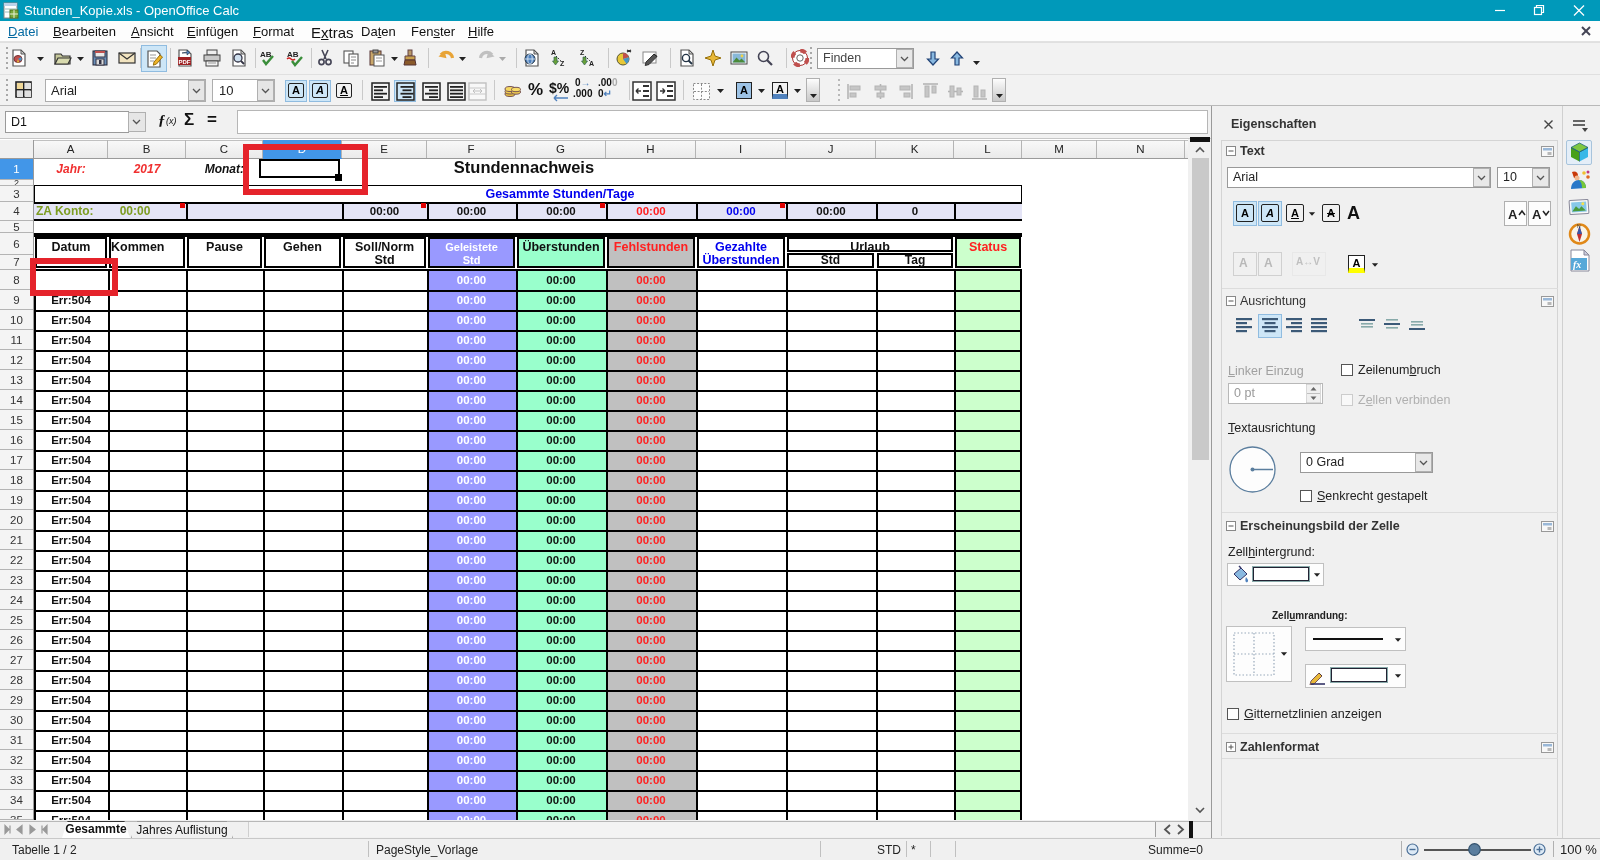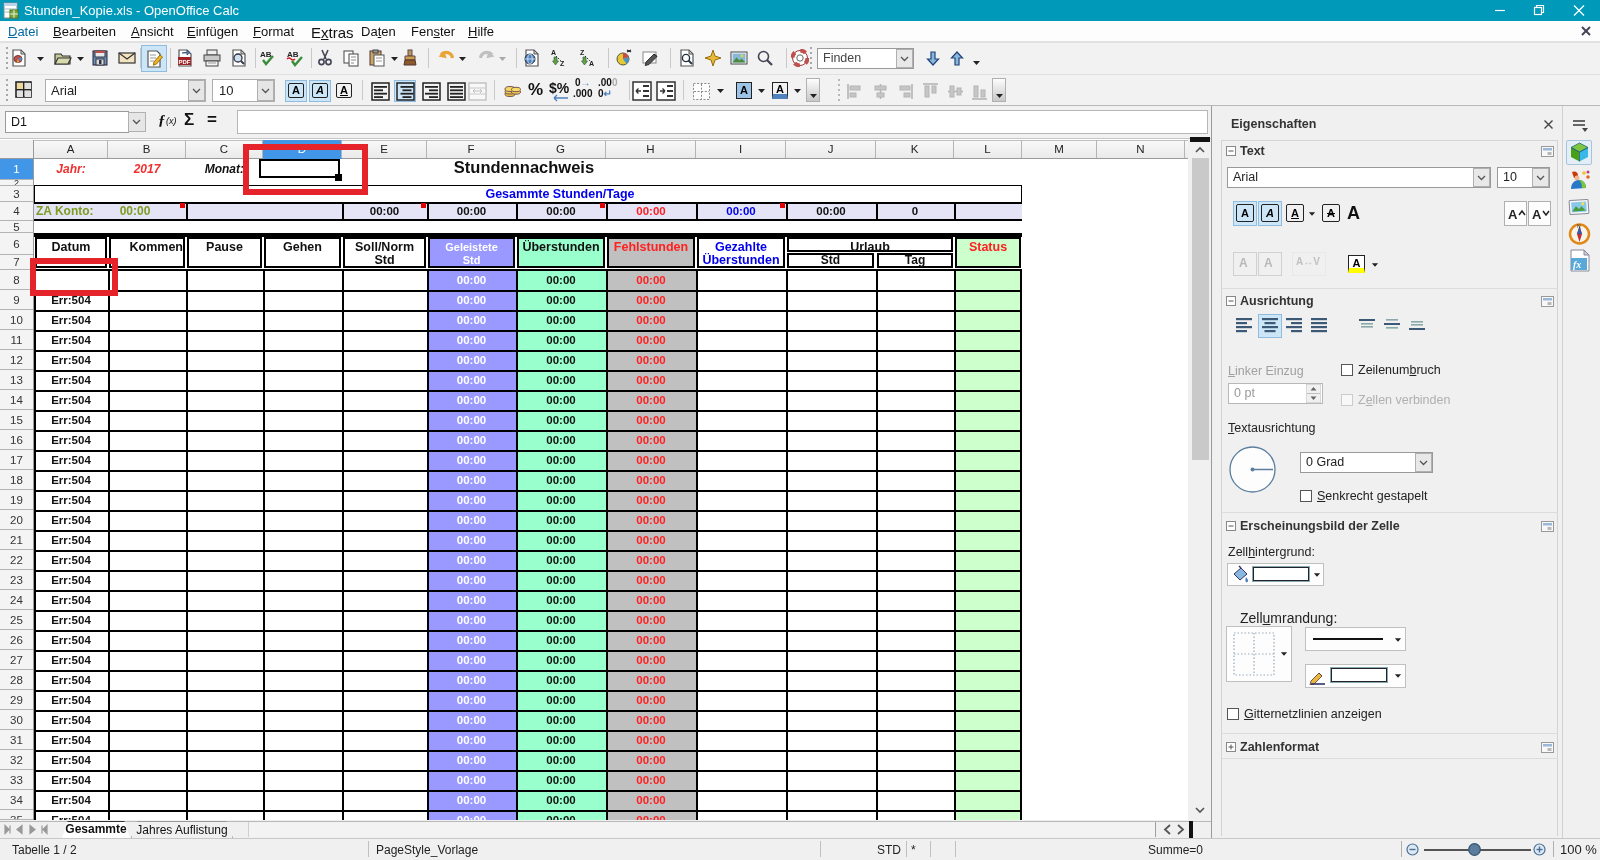--- a/index.html
+++ b/index.html
@@ -521,21 +521,21 @@
   </div>
 <div class="ab" style="left:876px;top:202px;">
     <div style="width:78px;text-align:center;font-size:11.5px;font-weight:bold;color:#111;line-height:19px;">0</div>
   </div>
 <div class="ab" style="left:180px;top:203px;width:5px;height:5px;background:#e00000;"></div>
 <div class="ab" style="left:421px;top:203px;width:5px;height:5px;background:#e00000;"></div>
 <div class="ab" style="left:600px;top:203px;width:5px;height:5px;background:#e00000;"></div>
 <div class="ab" style="left:780px;top:203px;width:5px;height:5px;background:#e00000;"></div>
 <div class="ab" style="left:34px;top:233px;width:988px;height:4px;background:#000;"></div>
 <div class="ab" style="left:35px;top:237px;width:72px;height:31px;background:#fff;border:2px solid #000;text-align:center;font-size:12.5px;font-weight:bold;color:#111;line-height:13px;padding-top:2px;">Datum</div>
-<div class="ab" style="left:109px;top:237px;width:76px;height:31px;background:#fff;border:2px solid #000;text-align:right;font-size:12.5px;font-weight:bold;color:#111;line-height:13px;padding-top:2px;">Kommen</div>
+<div class="ab" style="left:109px;top:237px;width:76px;height:31px;background:#fff;border:2px solid #000;text-align:left;font-size:12.5px;font-weight:bold;color:#111;line-height:13px;padding-top:2px;">Kommen</div>
 <div class="ab" style="left:187px;top:237px;width:75px;height:31px;background:#fff;border:2px solid #000;text-align:center;font-size:12.5px;font-weight:bold;color:#111;line-height:13px;padding-top:2px;">Pause</div>
 <div class="ab" style="left:264px;top:237px;width:77px;height:31px;background:#fff;border:2px solid #000;text-align:center;font-size:12.5px;font-weight:bold;color:#111;line-height:13px;padding-top:2px;">Gehen</div>
 <div class="ab" style="left:343px;top:237px;width:83px;height:31px;background:#fff;border:2px solid #000;text-align:center;font-size:12.5px;font-weight:bold;color:#111;line-height:13px;padding-top:2px;">Soll/Norm<br>Std</div>
 <div class="ab" style="left:428px;top:237px;width:87px;height:31px;background:#9999ff;border:2px solid #000;text-align:center;font-size:11px;font-weight:bold;color:#fff;line-height:13px;padding-top:2px;">Geleistete<br>Std</div>
 <div class="ab" style="left:517px;top:237px;width:88px;height:31px;background:#99ffcc;border:2px solid #000;text-align:center;font-size:12.5px;font-weight:bold;color:#111;line-height:13px;padding-top:2px;">Überstunden</div>
 <div class="ab" style="left:607px;top:237px;width:88px;height:31px;background:#c0c0c0;border:2px solid #000;text-align:center;font-size:12.5px;font-weight:bold;color:#ff2020;line-height:13px;padding-top:2px;">Fehlstunden</div>
 <div class="ab" style="left:697px;top:237px;width:88px;height:31px;background:#fff;border:2px solid #000;text-align:center;font-size:12.5px;font-weight:bold;color:#0000ee;line-height:13px;padding-top:2px;">Gezahlte<br>Überstunden</div>
 <div class="ab" style="left:787px;top:237px;width:166px;height:15px;background:#fff;border:2px solid #000;text-align:center;font-size:12.5px;font-weight:bold;color:#111;line-height:13px;padding-top:2px;">Urlaub</div>
 <div class="ab" style="left:787px;top:253px;width:87px;height:15px;background:#fff;border:2px solid #000;text-align:center;font-size:12px;font-weight:bold;color:#111;line-height:11px;">Std</div>
 <div class="ab" style="left:877px;top:253px;width:76px;height:15px;background:#fff;border:2px solid #000;text-align:center;font-size:12px;font-weight:bold;color:#111;line-height:11px;">Tag</div>
@@ -1041,21 +1041,21 @@
 <div class="ab" style="left:1296px;top:256px;font-size:10px;font-weight:bold;color:#c0c0c0;">A↔V</div>
 <div class="ab" style="left:1348px;top:255px;width:17px;height:18px;border:1.5px solid #222;background:#fff;text-align:center;font-size:11px;font-weight:bold;line-height:14px;border-bottom:5px solid #ffff00;">A</div>
 <svg class="ab" style="left:1371px;top:262px" width="8" height="6" viewBox="0 0 9 6">
     <path d="M1 1 h7 l-3.5 4 z" fill="#222"></path>
   </svg>
 <div class="ab" style="left:1222px;top:288px;width:336px;height:1px;background:#dcdcdc;"></div>
 <svg class="ab" style="left:1226px;top:296px" width="11" height="11" viewBox="0 0 11 11">
     <rect x="0.5" y="0.5" width="9" height="9" fill="#fff" stroke="#888"></rect>
     <line x1="2.5" y1="5" x2="7.5" y2="5" stroke="#555"></line>
   </svg>
-<div class="ab" style="left:1240px;top:294px;font-size:12.5px;font-weight:bold;color:#333;">Ausrichtung</div>
+<div class="ab" style="left:1240px;top:294px;font-size:12.5px;font-weight:normal;color:#333;">Ausrichtung</div>
 <svg class="ab" style="left:1541px;top:296px" width="13" height="11" viewBox="0 0 13 11">
     <rect x="0.5" y="0.5" width="12" height="10" fill="#f8f8f8" stroke="#999"></rect>
     <rect x="2" y="2" width="9" height="2.5" fill="#9ab8d8"></rect>
     <rect x="6.5" y="6" width="4" height="3" fill="#b8b8b8"></rect>
   </svg>
 <svg class="ab" style="left:1234px;top:315px" width="22" height="22" viewBox="0 0 22 22">
     <rect x="2" y="3" width="16" height="2.2" fill="#3c5a78"></rect>
     <rect x="2" y="7" width="11" height="2.2" fill="#3c5a78"></rect>
     <rect x="2" y="11" width="16" height="2.2" fill="#3c5a78"></rect>
     <rect x="2" y="15" width="11" height="2.2" fill="#3c5a78"></rect>
@@ -1136,21 +1136,21 @@
 <div class="ab" style="left:1227px;top:563px;width:97px;height:23px;background:#fdfdfd;border:1px solid #c0c0c0;"></div>
 <svg class="ab" style="left:1231px;top:565px" width="20" height="19" viewBox="0 0 20 19">
     <path d="M3 9 l7 -6 l6 6 l-7 6 z" fill="#88b8e0" stroke="#336"></path>
     <path d="M10 3 l-2 -2" stroke="#336" stroke-width="1.5"></path>
     <path d="M15 12 c1.5 2 3 3.5 1.5 5 c-1.5 1 -3 -1 -1.5 -5" fill="#4f81bd"></path>
   </svg>
 <div class="ab" style="left:1253px;top:567px;width:56px;height:14px;background:#fff;border:1.5px solid #223;outline:1px solid #8aa;"></div>
 <svg class="ab" style="left:1313px;top:572px" width="8" height="6" viewBox="0 0 9 6">
     <path d="M1 1 h7 l-3.5 4 z" fill="#222"></path>
   </svg>
-<div class="ab" style="left:1240px;top:610px;font-size:14px;color:#222;">Zell<u>u</u>mrandung:</div>
+<div class="ab" style="left:1272px;top:610px;font-size:10px;color:#222;font-weight:bold;">Zell<u>u</u>mrandung:</div>
 <div class="ab" style="left:1226px;top:626px;width:66px;height:56px;background:#fdfdfd;border:1px solid #c0c0c0;"></div>
 <svg class="ab" style="left:1232px;top:631px" width="44" height="46" viewBox="0 0 44 46">
 <g stroke="#9ab" stroke-width="1.2" stroke-dasharray="1.5 2">
 <rect x="2" y="2" width="40" height="42" fill="none"></rect>
 <line x1="22" y1="2" x2="22" y2="44"></line>
       <line x1="2" y1="23" x2="42" y2="23"></line>
 </g>
   </svg>
 <svg class="ab" style="left:1280px;top:651px" width="8" height="6" viewBox="0 0 9 6">
     <path d="M1 1 h7 l-3.5 4 z" fill="#222"></path>

